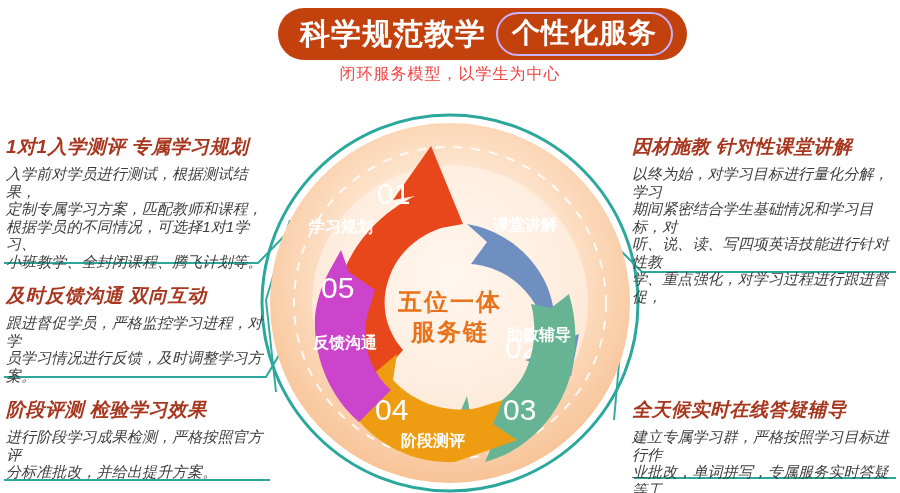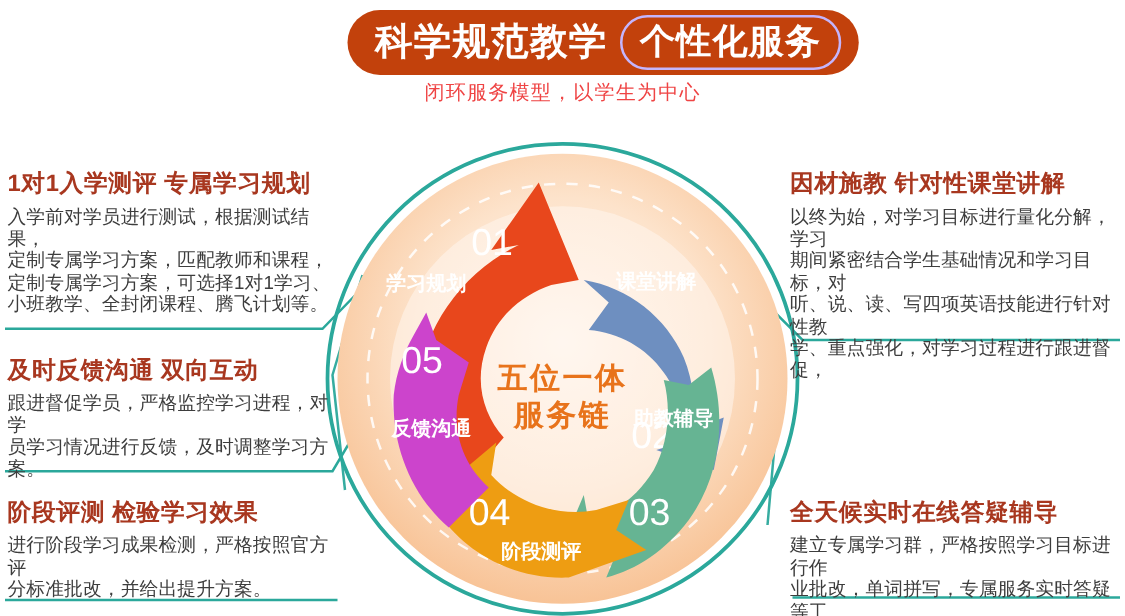--- a/index.html
+++ b/index.html
@@ -34,21 +34,21 @@
     padding:2px 14px 4px 14px;
     color:#ffffff;font-size:28px;font-weight:bold;letter-spacing:1px;
     white-space:nowrap;line-height:34px;
   }
   .subtitle{
     position:absolute;left:0;top:64px;width:900px;text-align:center;
     color:#ef4444;font-size:16px;letter-spacing:1px;
   }
 
   
-  .block{position:absolute;box-sizing:border-box;}
+  .block{position:absolute;box-sizing:border-box;font-style:italic;}
   .block .b-title{
     color:#A8371F;font-size:19px;font-weight:bold;letter-spacing:0.5px;
     margin:0 0 5px 0;white-space:nowrap;
   }
   .block .b-body{
     color:#3d3d3d;font-size:15px;line-height:17.5px;letter-spacing:0.1px;
   }
   .block .b-body p{margin:0;}
 
   .blk-tl{left:6px;top:134px;width:268px;}
@@ -169,21 +169,21 @@
 
     <text class="ctr-txt" x="195" y="202" text-anchor="middle" fill="#E8731B">五位一体</text>
     <text class="ctr-txt" x="195" y="232" text-anchor="middle" fill="#E8731B">服务链</text>
   </svg>
 
   <div class="block blk-tl">
     <div class="b-title">1对1入学测评 专属学习规划</div>
     <div class="b-body">
       <p>入学前对学员进行测试，根据测试结果，</p>
       <p>定制专属学习方案，匹配教师和课程，</p>
-      <p>定制专属学习方案，可选择1对1学习、</p>
+      <p>根据学员的不同情况，可选择1对1学习、</p>
       <p>小班教学、全封闭课程、腾飞计划等。</p>
     </div>
   </div>
 
   <div class="block blk-ml">
     <div class="b-title">及时反馈沟通 双向互动</div>
     <div class="b-body">
       <p>跟进督促学员，严格监控学习进程，对学</p>
       <p>员学习情况进行反馈，及时调整学习方案。</p>
     </div>

